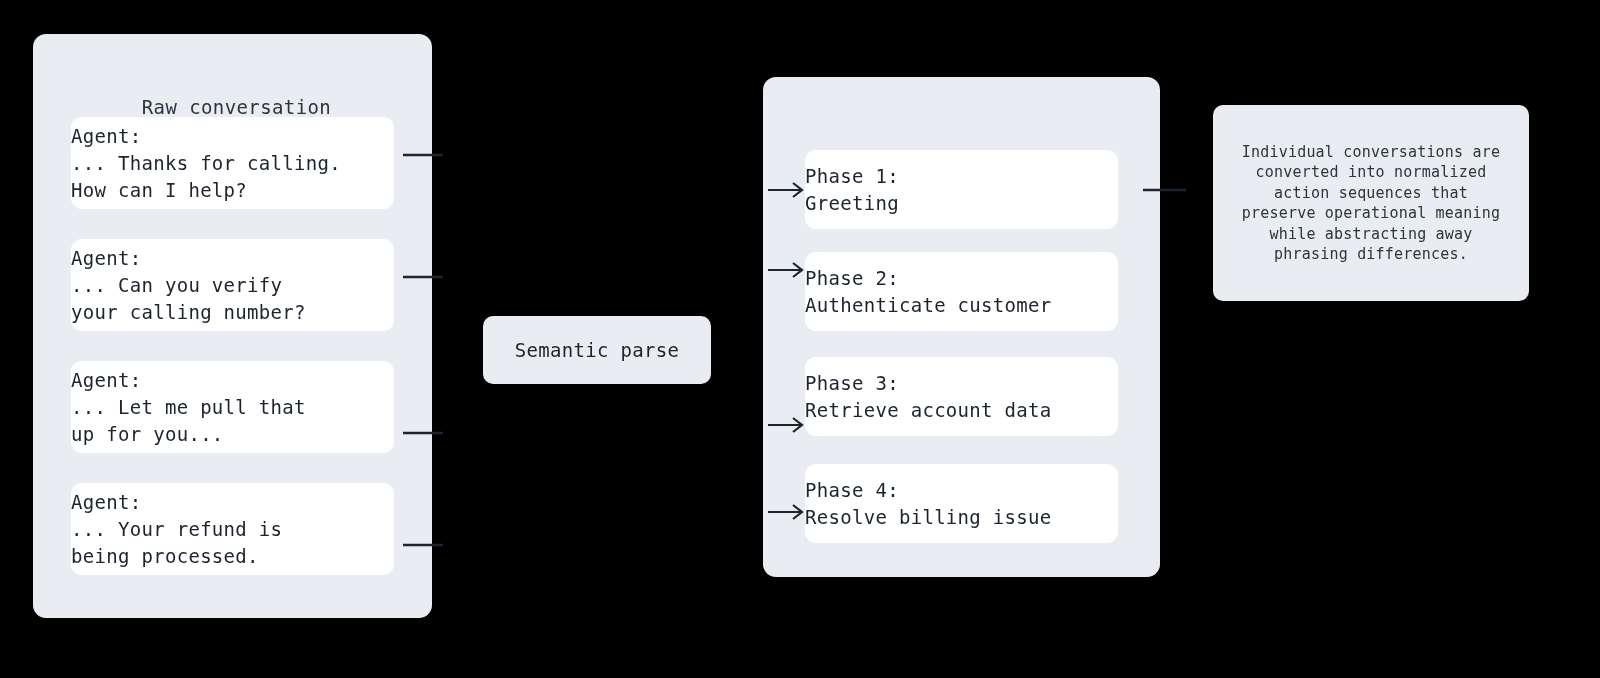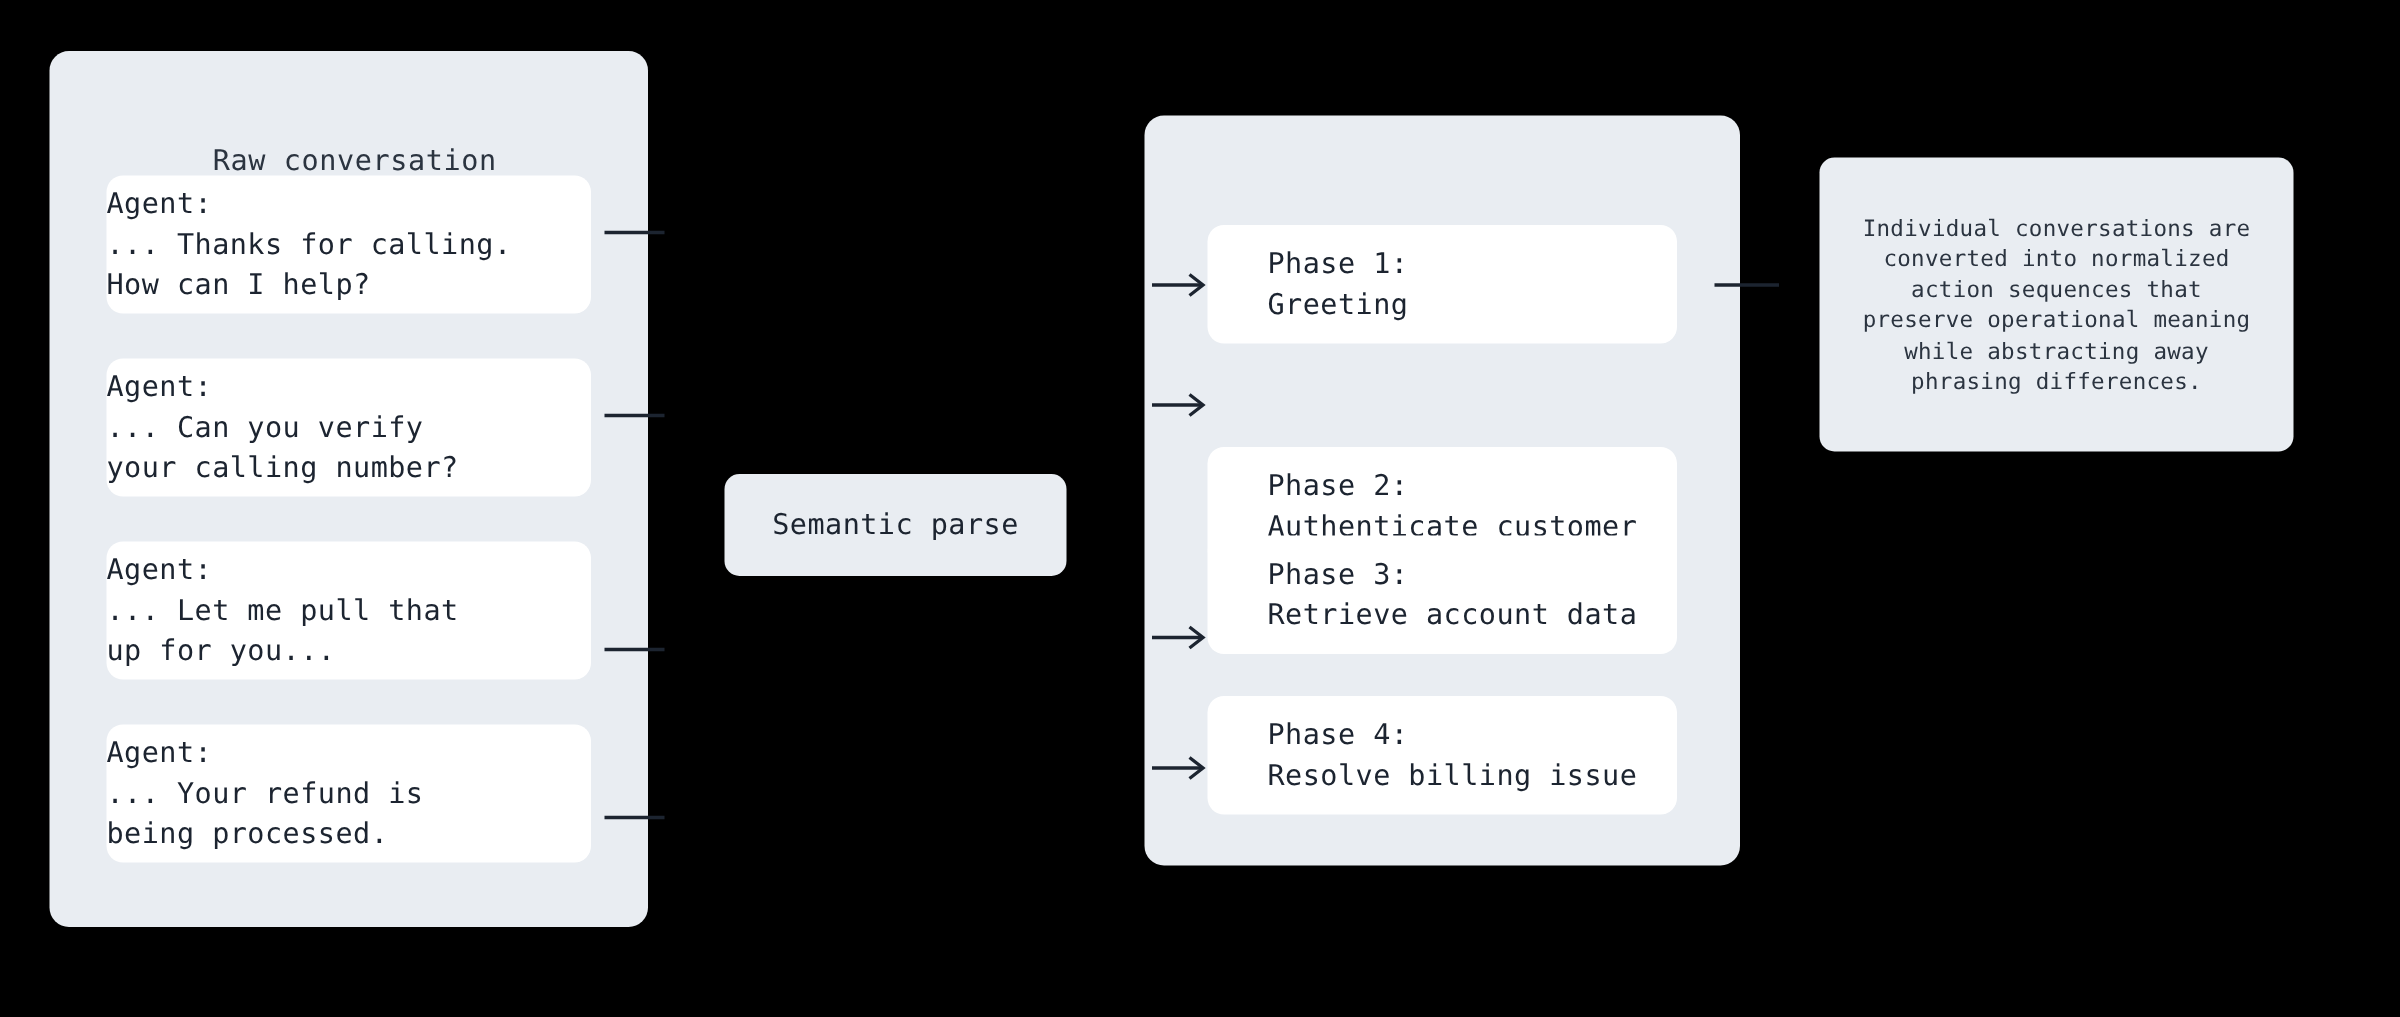--- a/index.html
+++ b/index.html
@@ -62,23 +62,23 @@
   .card .line { display: block; }
 
   
   .conv-card { left: 71px; width: 323px; height: 92px; }
   #conv-0 { top: 117px; }
   #conv-1 { top: 239px; }
   #conv-2 { top: 361px; }
   #conv-3 { top: 483px; }
 
   
-  .phase-card { left: 805px; width: 313px; height: 79px; padding-left: 40px; }
+  .phase-card { left: 805px; width: 313px; height: 79px; }
   #phase-0 { top: 150px; }
-  #phase-1 { top: 252px; margin-top: 46px; }
+  #phase-1 { top: 252px; }
   #phase-2 { top: 357px; }
   #phase-3 { top: 464px; }
 
   
   #semantic-parse {
     position: absolute;
     left: 483px;
     top: 316px;
     width: 228px;
     height: 68px;

